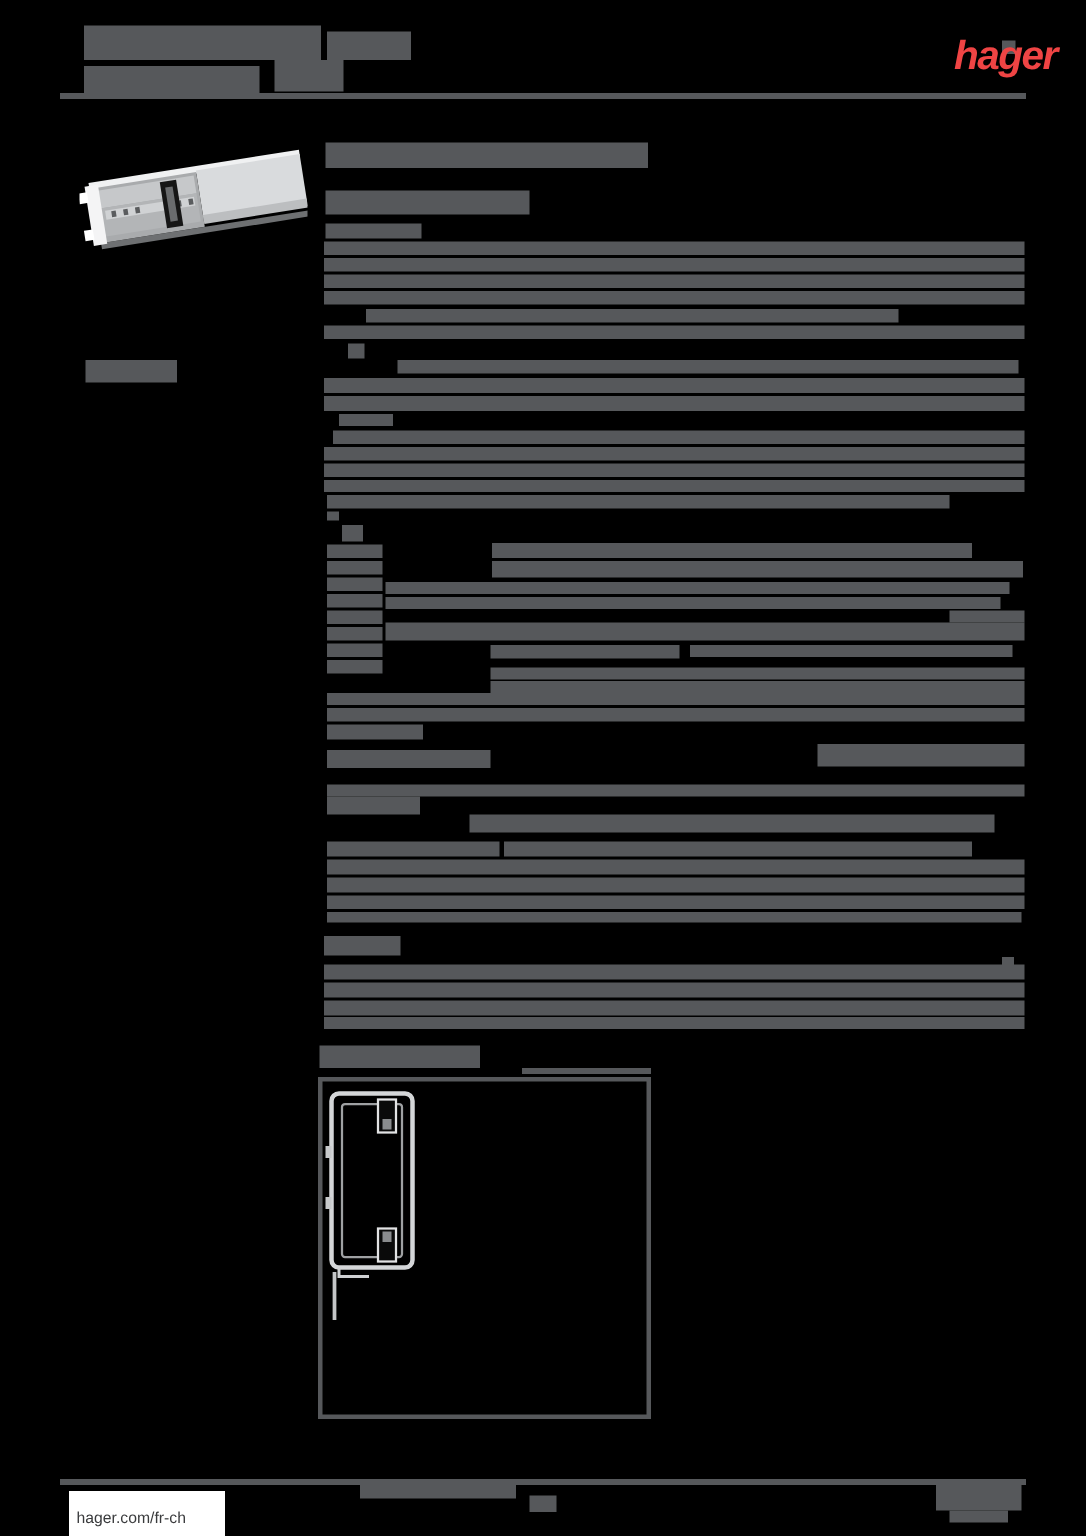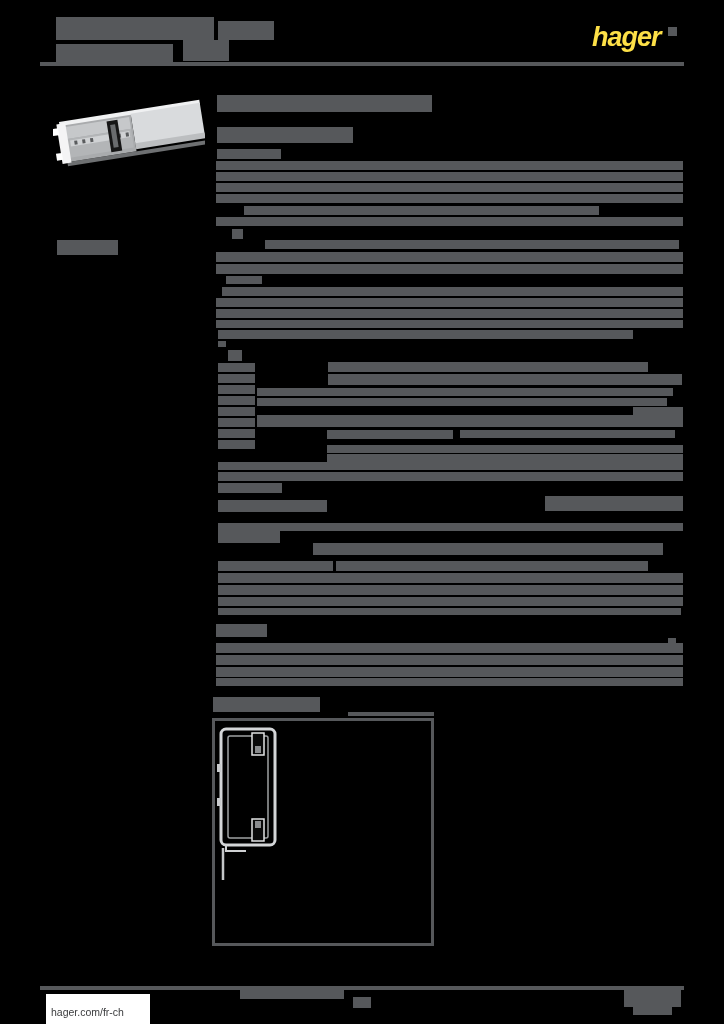--- a/index.html
+++ b/index.html
@@ -50,21 +50,21 @@
 <div id="canvas">
 
   <div>
       <div class="bar" style="left: 56px; top: 17px; width: 158px; height: 23px;"></div>
       <div class="bar" style="left: 218px; top: 21px; width: 56px; height: 19px;"></div>
       <div class="bar" style="left: 56px; top: 44px; width: 117px; height: 19px;"></div>
       <div class="bar" style="left: 183px; top: 40px; width: 46px; height: 21px;"></div>
       <div class="bar" style="left: 668px; top: 27px; width: 9px; height: 9px;"></div>
     </div>
 
-  <div class="logo" style="color: #fde047;">hager</div>
+  <div class="logo" style="color: #ef4444; margin-left: 44px;">hager</div>
 
   <div>
       <div class="bar" style="left: 40px; top: 62px; width: 644px; height: 4px;"></div>
     </div>
 
   <div class="abs" style="left:53px;top:86px;width:152px;height:100px;">
     <svg width="152" height="100" viewBox="0 0 152 100">
       <g transform="translate(6,36) rotate(-9)">
 
         <rect x="2" y="41" width="142" height="4" fill="#6e7072"></rect>

